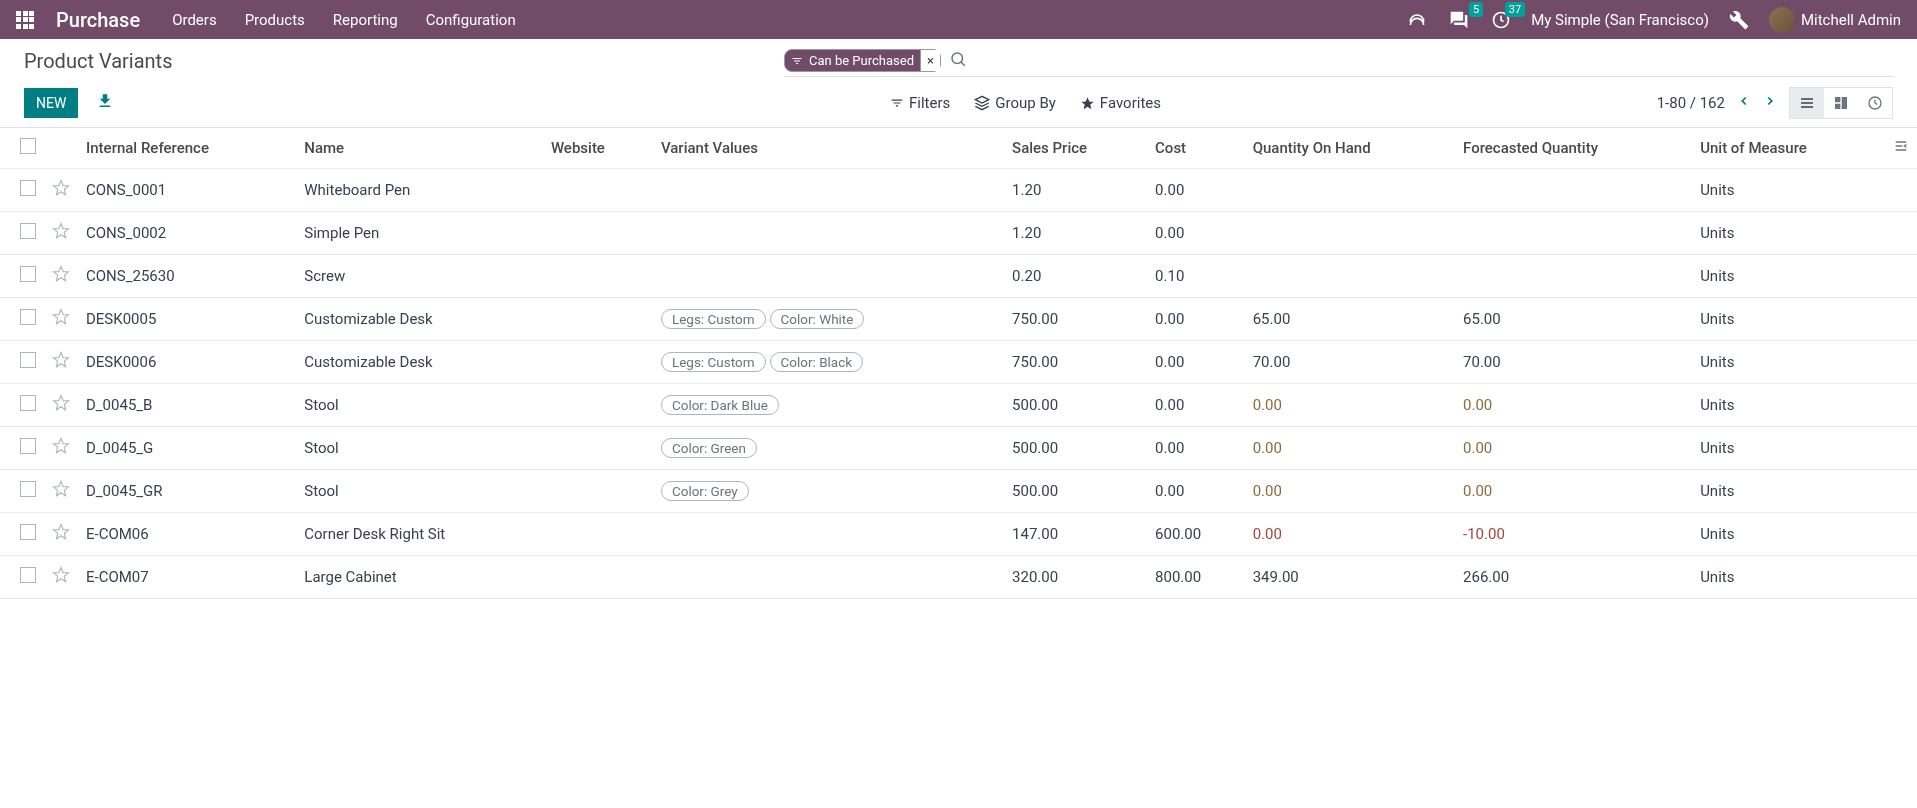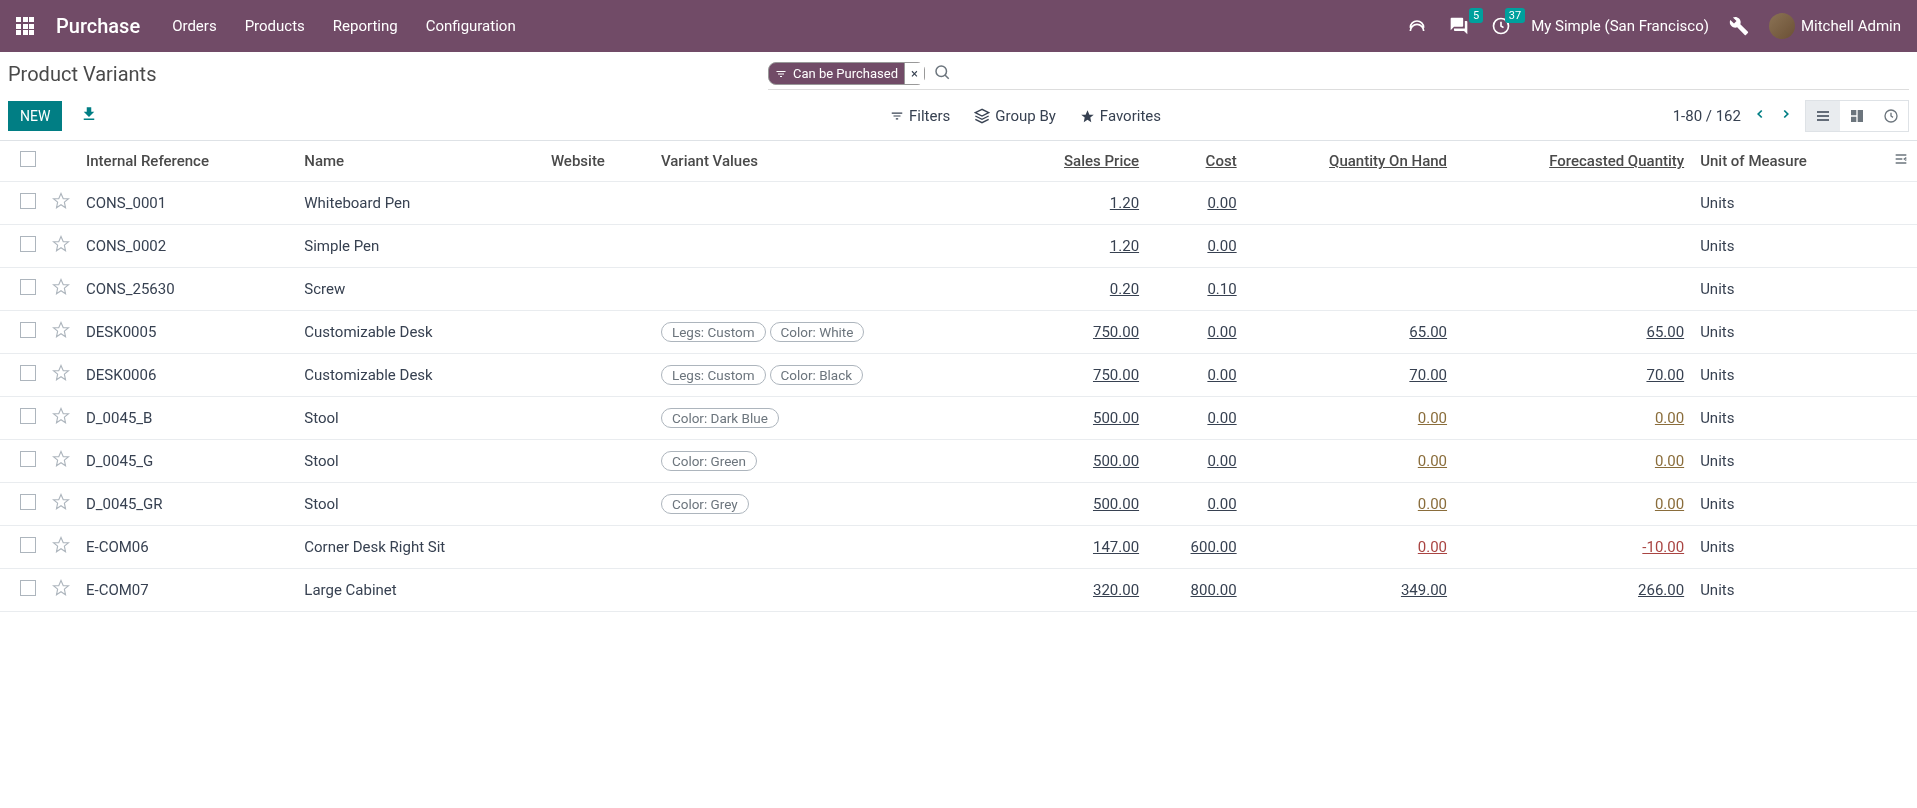--- a/index.html
+++ b/index.html
@@ -1,30 +1,30 @@
 <!DOCTYPE html>
 <html><head>
 <meta charset="utf-8">
 <style>
 * { margin: 0; padding: 0; box-sizing: border-box; font-family: -apple-system, BlinkMacSystemFont, "Segoe UI", Roboto, sans-serif; }
 body { background: #fff; color: #374151; }
 
-.nav { background: #714b67; color: #fff; height: 52px; display: flex; align-items: center; padding: 0 16px; }
+.nav { background: #714b67; color: #fff; height: 39px; display: flex; align-items: center; padding: 0 16px; }
 .nav-left { display: flex; align-items: center; gap: 22px; }
 .apps-icon { width:18px; height:18px; display:grid; grid-template-columns:repeat(3,5px); grid-template-rows:repeat(3,5px); gap:1.5px; cursor:pointer;}
 .apps-icon div{background:#fff;}
 .brand { font-size: 20px; font-weight:500; }
 .menu { display:flex; gap:28px; margin-left:10px; }
 .menu a { color:#fff; text-decoration:none; font-size:15px; }
 .nav-right { margin-left:auto; display:flex; align-items:center; gap:18px; font-size:15px;}
 .icon-btn { position:relative; cursor:pointer; width:24px; height:24px; display:flex; align-items:center; justify-content:center;}
 .badge { position:absolute; top:-6px; right:-12px; background:#00a09d; color:#fff; font-size:11px; padding:1px 4px; border-radius:3px; min-width:14px; text-align:center;}
 .avatar{width:26px;height:26px;border-radius:50%;background:linear-gradient(135deg,#8b7355,#6b5035);display:inline-block;vertical-align:middle;margin-right:6px;}
 
-.cp { padding: 10px 8px 0; }
+.cp { padding: 10px 24px 0; }
 .cp-row1 { display:flex; align-items:flex-start; }
 .title { font-size:20px; color:#4a4a4a; flex:0 0 760px;}
 .searchbox { flex:1; display:flex; align-items:center; border-bottom:1px solid #ddd; padding-bottom:4px; gap:8px; }
 .chip { background:#714b67; color:#fff; font-size:13px; padding:3px 6px; border-radius:8px; display:flex; align-items:center; gap:6px; border:1px solid #999;}
 .chip .x { color:#374151; background:#fff; margin:-3px -6px -3px 0; padding:3px 6px; cursor:pointer; border-left:1px solid #999;}
 .search-input { flex:1; border:none; outline:none; font-size:15px; }
 .search-icon { color:#6c757d; cursor:pointer; }
 
 .cp-row2 { display:flex; align-items:center; margin-top:10px; padding-bottom:8px;}
 .new-btn { background:#017e84; color:#fff; border:none; padding:7px 12px; font-size:14px; font-weight:400; cursor:pointer;}
@@ -35,21 +35,21 @@
 .pager .nav-arr{color:#017e84; cursor:pointer;}
 .view-switch { display:flex; border:1px solid #dee2e6; margin-left:12px;}
 .view-switch > div{width:34px;height:30px;display:flex;align-items:center;justify-content:center;cursor:pointer;color:#6c757d;}
 .view-switch > div.active{background:#e9ecef;color:#374151;}
 
 .divider{height:1px;background:#dee2e6;}
 
 table { width:100%; border-collapse:collapse; }
 th, td { text-align:left; padding:10px 8px; font-size:15px; border-bottom:1px solid #e9ecef; }
 th { font-weight:500; color:#4a4a4a; white-space:nowrap;}
-th.num, td.num { text-align:right;text-decoration:underline; }
+th.num, td.num { text-align:left; }
 .checkbox { width:16px; height:16px; border:1px solid #adb5bd; display:inline-block; cursor:pointer; background:#fff;}
 .star { color:#adb5bd; cursor:pointer; }
 .tag { display:inline-block; border:1px solid #adb5bd; border-radius:12px; padding:1px 10px; font-size:13.5px; color:#6c757d; margin-right:4px; }
 .warn{color:#8a6d3b;}
 .neg{color:#a94442;}
 .opt-col{width:28px; text-align:center; color:#6c757d;}
 </style>
 </head>
 <body>
 

